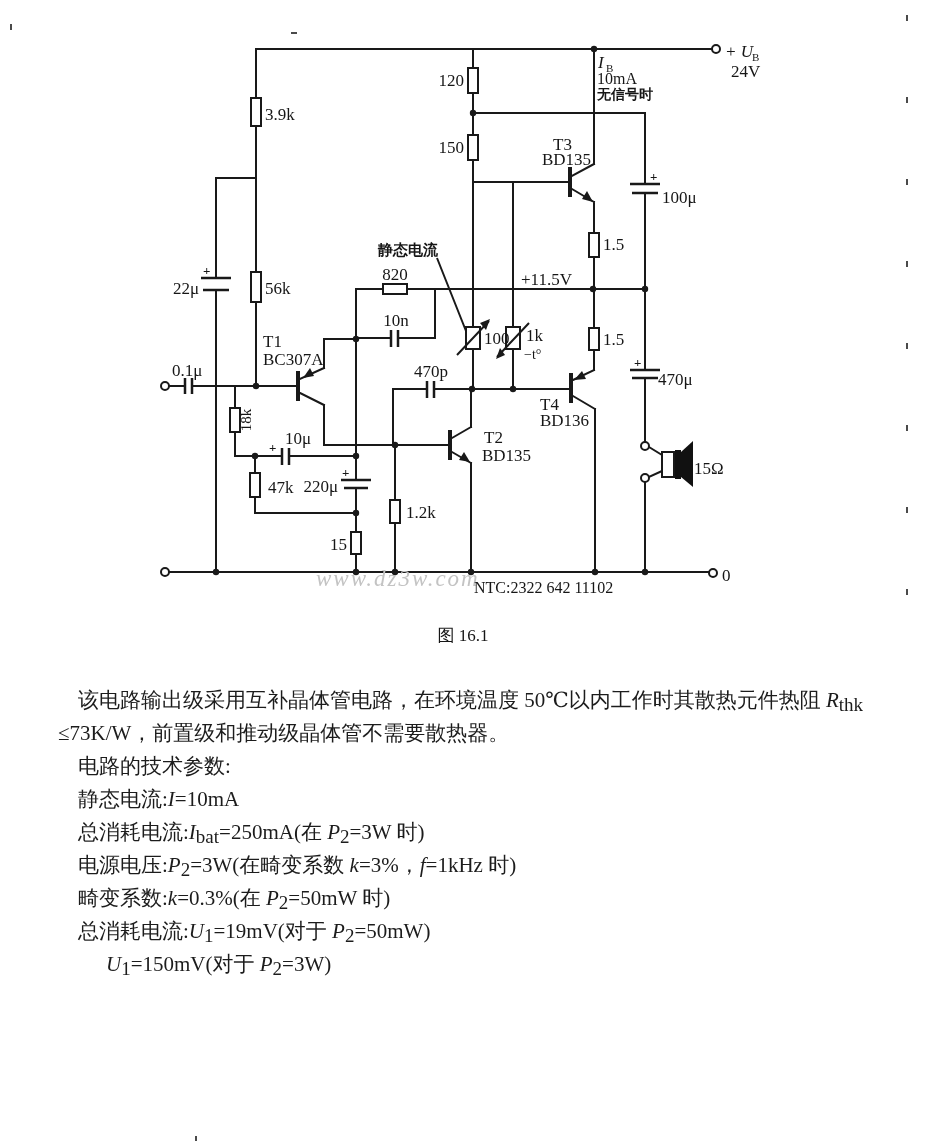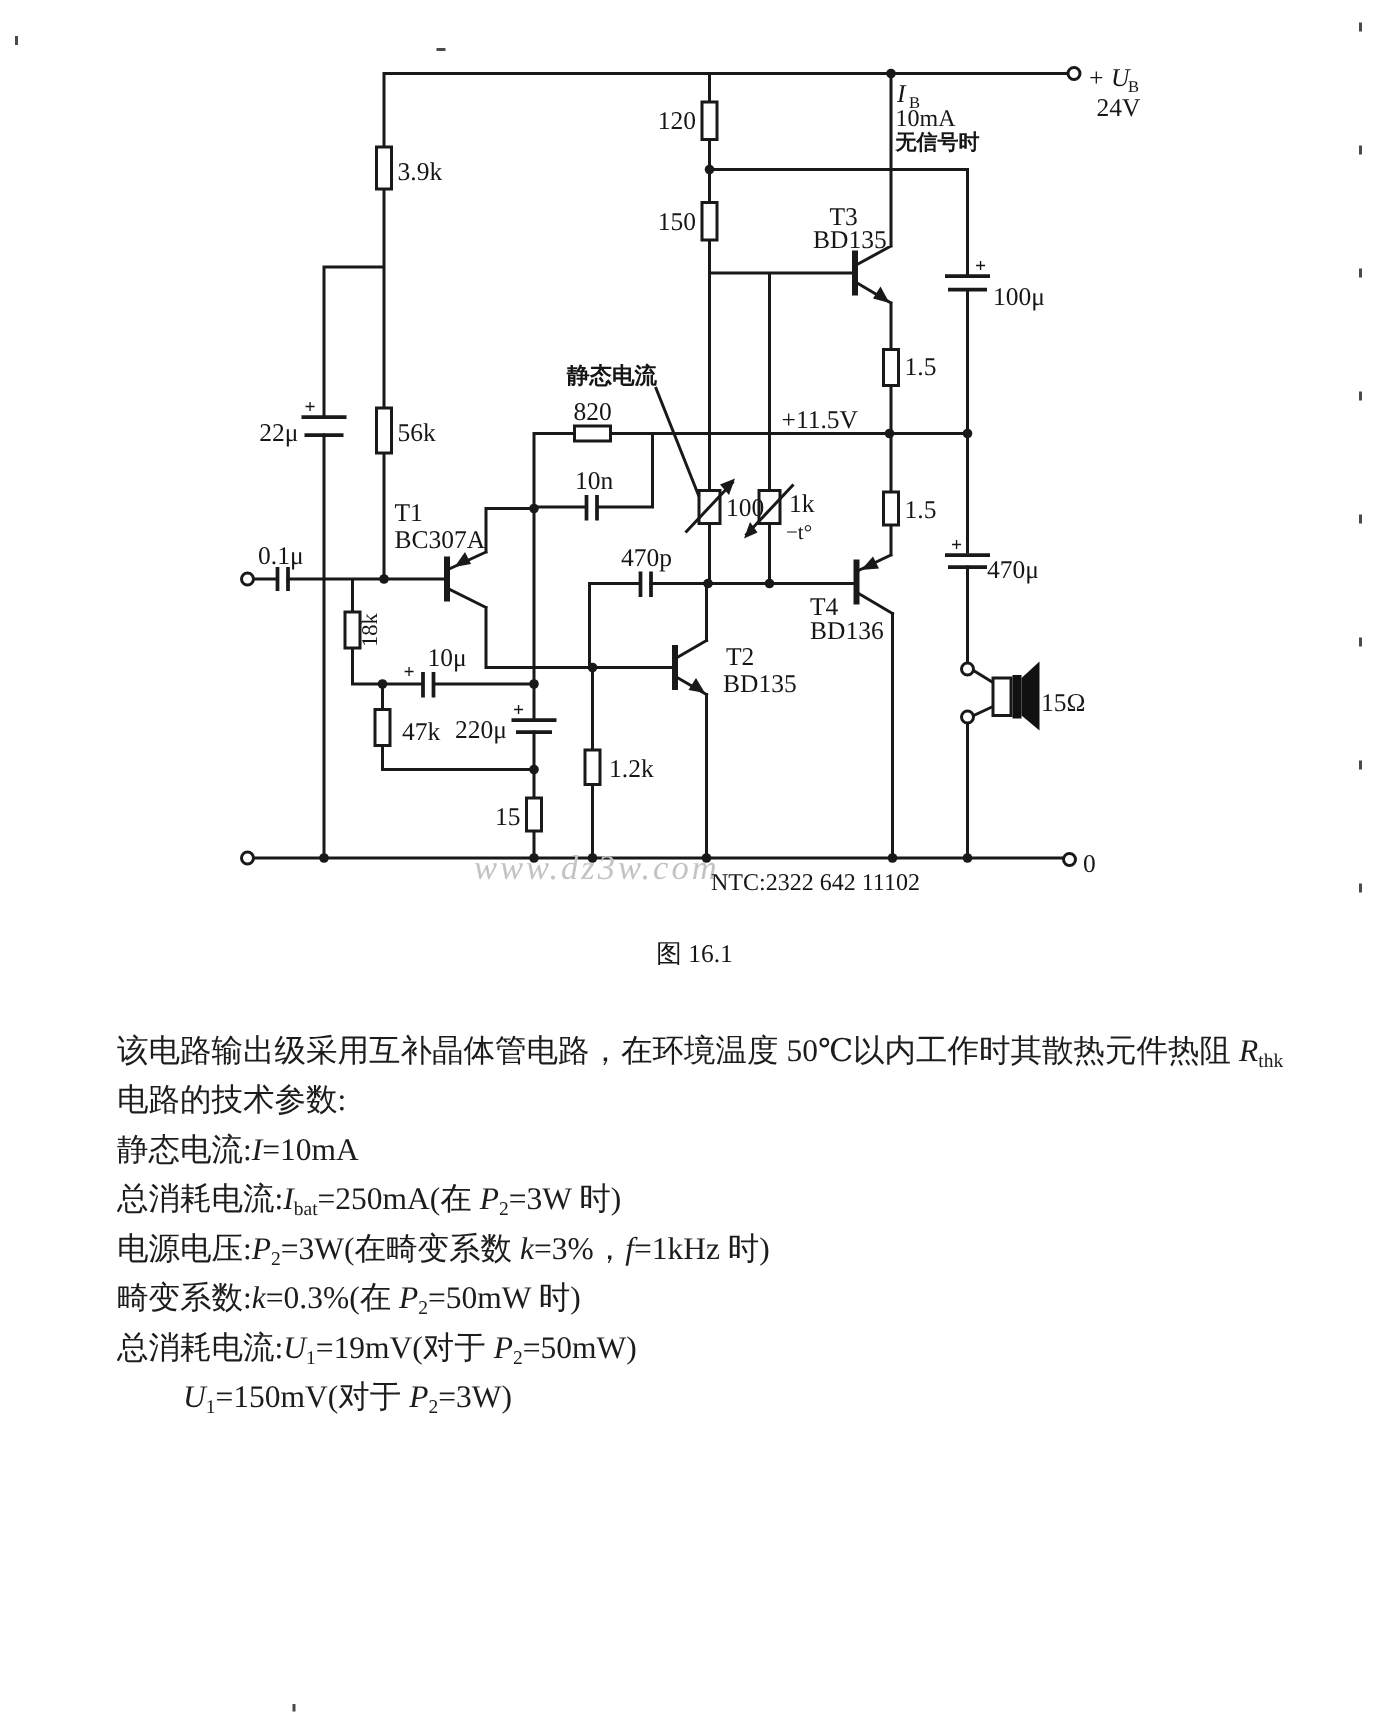--- a/index.html
+++ b/index.html
@@ -19,23 +19,23 @@
   .cjk{font-family:"Liberation Sans","DejaVu Sans",sans-serif;font-weight:600;}
   .wm{font-size:23px;font-style:italic;fill:#c3c3c3;letter-spacing:2px;}
   .cap{font-size:17px;}
   #specs{
     position:absolute;left:58px;top:684px;width:845px;
     font-size:21px;line-height:33px;
   }
   .bline{height:33px;white-space:nowrap;}
   .ind0{margin-left:0;}
   .ind1{margin-left:20px;}
-  .ind2{margin-left:64px;}
+  .ind2{margin-left:48px;}
   .var{font-style:italic;}
-  .sub{font-size:13px;vertical-align:-4px;}
+  .sub{font-size:19px;vertical-align:-4px;}
   .mark{position:absolute;background:#4a4a4a;}
 </style>
 </head>
 <body>
 
 <svg id="schem" width="928" height="660" viewBox="0 0 928 660">
 
   <path fill="none" stroke="#191919" stroke-width="2" stroke-linecap="square" d="
     M256,49 H712
     M256,49 V98 M256,126 V272 M256,302 V386
@@ -197,20 +197,21 @@
   <text class="s17" x="722" y="581">0</text>
 
   <text class="wm" x="316" y="586">www.dz3w.com</text>
   <text class="s16" x="474" y="593">NTC:2322 642 11102</text>
 
   <text class="cap" x="463" y="641" text-anchor="middle">图 16.1</text>
 </svg>
 
 <div id="specs">
   <div class="bline ind1"><span>该电路输出级采用互补晶体管电路，在环境温度 50℃以内工作时其散热元件热阻 </span><span class="var">R</span><span class="sub">thk</span></div>
+  <div class="bline ind0"><span>≤73K/W，前置级和推动级晶体管不需要散热器。</span></div>
   <div class="bline ind1"><span>电路的技术参数:</span></div>
   <div class="bline ind1"><span>静态电流:</span><span class="var">I</span><span>=10mA</span></div>
   <div class="bline ind1"><span>总消耗电流:</span><span class="var">I</span><span class="sub">bat</span><span>=250mA(在 </span><span class="var">P</span><span class="sub">2</span><span>=3W 时)</span></div>
   <div class="bline ind1"><span>电源电压:</span><span class="var">P</span><span class="sub">2</span><span>=3W(在畸变系数 </span><span class="var">k</span><span>=3%，</span><span class="var">f</span><span>=1kHz 时)</span></div>
   <div class="bline ind1"><span>畸变系数:</span><span class="var">k</span><span>=0.3%(在 </span><span class="var">P</span><span class="sub">2</span><span>=50mW 时)</span></div>
   <div class="bline ind1"><span>总消耗电流:</span><span class="var">U</span><span class="sub">1</span><span>=19mV(对于 </span><span class="var">P</span><span class="sub">2</span><span>=50mW)</span></div>
   <div class="bline ind2"><span class="var">U</span><span class="sub">1</span><span>=150mV(对于 </span><span class="var">P</span><span class="sub">2</span><span>=3W)</span></div>
 </div>
 
 <div class="mark" style="left:10px;top:24px;width:2px;height:6px;"></div>

